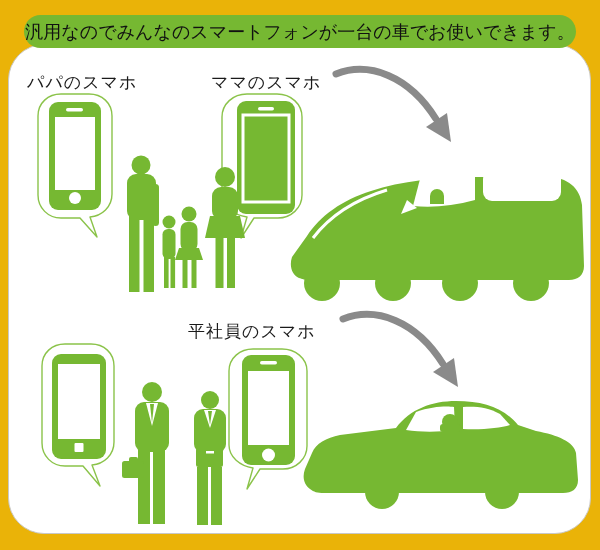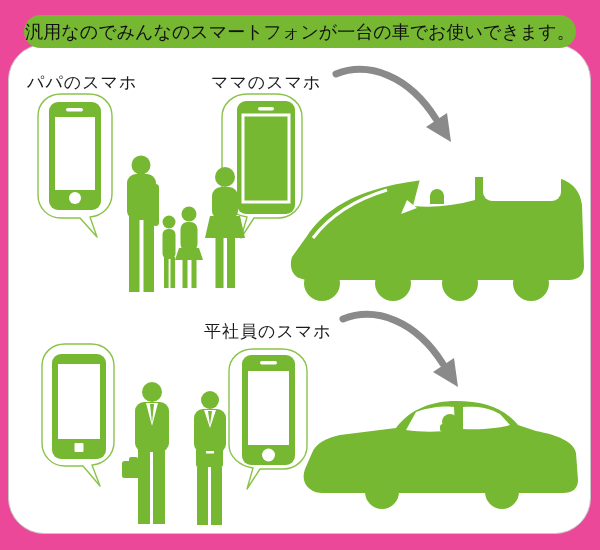--- a/index.html
+++ b/index.html
@@ -1,16 +1,16 @@
 <!DOCTYPE html>
 <html><head>
 <meta charset="utf-8">
 <style>
   html,body{margin:0;padding:0;background:#fff;}
-  .stage{position:relative;width:600px;height:550px;background:#ec4899;overflow:hidden;
+  .stage{position:relative;width:600px;height:550px;background:#eab308;overflow:hidden;
          font-family:"Liberation Sans","DejaVu Sans",sans-serif;color:#1a1a1a;}
   .frame{position:absolute;left:8px;top:44px;width:581px;height:488px;
          border:1.5px solid #c8c8c8;border-radius:36px;background:#fff;}
   .banner{position:absolute;left:24px;top:15px;width:552px;height:33px;
           background:#76b832;border-radius:17px;display:flex;align-items:center;justify-content:center;}
   .banner span{font-size:18px;color:#111;letter-spacing:0px;white-space:nowrap;}
   .lbl{position:absolute;font-size:17px;color:#1a1a1a;white-space:nowrap;letter-spacing:1px;}
   .abs{position:absolute;}
   svg{display:block;}
 </style>
@@ -95,21 +95,21 @@
       <path d="M 12,122 C 5,119 2,110 5,101 L 20,80 C 33,60 55,44 84,35 C 114,25 152,21 188,21 L 260,21 C 281,21 293,32 295,49 L 297,110 C 297,119 291,124 282,124 L 24,124 C 18,124 15,123 12,122 Z" fill="#76b832"></path>
       <path d="M 26,82 C 45,57 70,43 100,34" fill="none" stroke="#fff" stroke-width="3"></path>
       <path d="M 126,50 L 133,23 C 150,17 170,16 188,17 L 188,44 C 166,50 145,52 126,50 Z" fill="#fff"></path>
       <rect x="196" y="14" width="78" height="31" rx="9" fill="#fff"></rect>
       <polygon points="114,58 130,52 120,44" fill="#fff"></polygon>
       <circle cx="150" cy="40" r="7" fill="#76b832"></circle>
       <rect x="143" y="40" width="14" height="8" fill="#76b832"></rect>
     </svg>
   </div>
 
-  <div class="lbl" style="left:204px;top:320px;">平社員のスマホ</div>
+  <div class="lbl" style="left:188px;top:320px;">平社員のスマホ</div>
 
   <div class="abs" style="left:40px;top:342px;">
     <svg width="76" height="150" viewBox="0 0 76 150">
       <path d="M 25,2 H 51 C 64,2 74,11 74,24 L 74,100 C 74,113 64,122 52,123 L 60,144 L 43,124 L 25,124 C 12,124 2,114 2,101 L 2,24 C 2,11 12,2 25,2 Z" fill="#fff" stroke="#8bc34a" stroke-width="1.4" stroke-linejoin="round"></path>
       <g>
         <rect x="12" y="12" width="54" height="105" rx="9" fill="#76b832"></rect>
         <rect x="18" y="22" width="42" height="75" fill="#fff"></rect>
         <rect x="34.5" y="101" width="9" height="9" rx="1" fill="#fff"></rect>
       </g>
     </svg>

